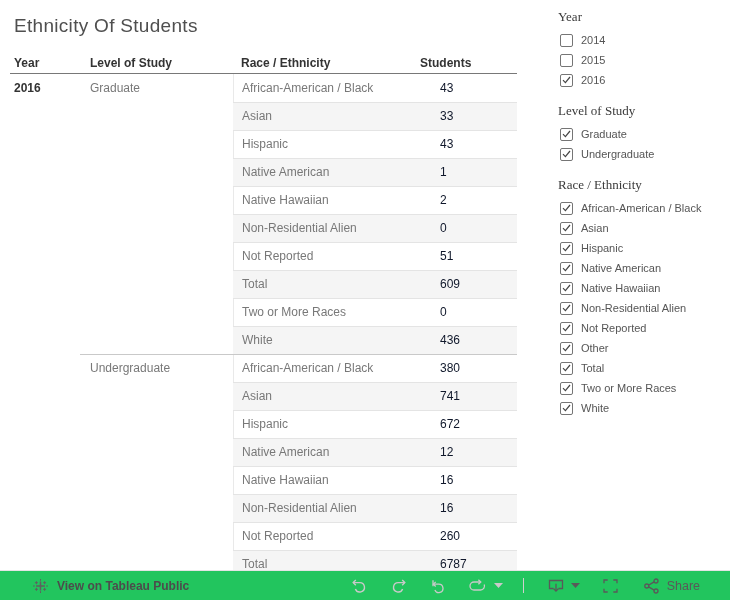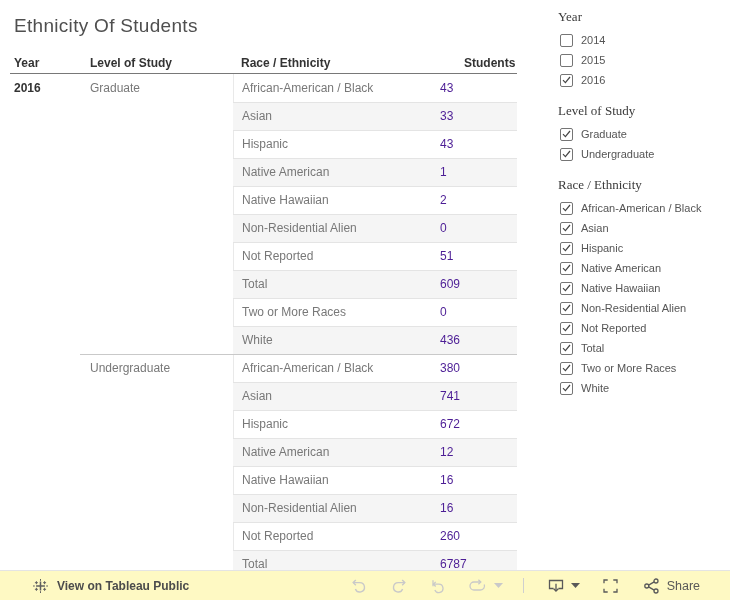--- a/index.html
+++ b/index.html
@@ -12,51 +12,51 @@
     position:absolute; left:14px; top:15px; font-size:19px; font-weight:400;
     color:#4f4f4f; letter-spacing:0.3px;
   }
   
   .table-area { position:absolute; left:10px; top:55px; width:507px; height:515px; overflow:hidden; }
   .thead { position:absolute; left:0; right:0; top:0; height:18px; border-bottom:1px solid #787878; }
   .th { position:absolute; top:0; line-height:17px; font-size:12px; font-weight:bold; color:#333333; }
   .th-year { left:4px; }
   .th-level { left:80px; }
   .th-race { left:231px; }
-  .th-students { left:454px; }
+  .th-students { left:410px; }
   .tbody { position:absolute; left:0; right:0; top:19px; height:496px; overflow:hidden; }
   .pane-divider { position:absolute; left:223px; top:0; bottom:0; width:1px; background:#e9e9e9; }
   .year-cell { position:absolute; left:4px; top:0; height:28px; line-height:28px; font-size:12px; font-weight:bold; color:#333333; }
   .level-label { position:absolute; left:80px; height:28px; line-height:28px; font-size:12px; color:#787878; }
   .data-row {
     position:absolute; left:223px; width:284px; height:28px; box-sizing:border-box;
     border-top:1px solid transparent; cursor:default;
   }
   .data-row.banded { background:#f5f5f5; }
   .data-row.bt { border-top-color:#e4e4e4; }
   .race { position:absolute; left:9px; line-height:27px; font-size:12px; color:#787878; white-space:nowrap; }
-  .students-val { position:absolute; left:207px; line-height:27px; font-size:12px; color:#4c1d95; }
+  .students-val { position:absolute; left:207px; line-height:27px; font-size:12px; color:#0f172a; }
   .section-divider { position:absolute; left:70px; right:0; height:1px; background:#c9c9c9; }
   
   .filters { position:absolute; left:558px; top:10px; width:186px; }
   .filter-section { margin-bottom:14px; }
   .filter-title {
     font-family:"Liberation Serif", serif; font-size:13px; color:#3a3a3a;
     line-height:14px; margin:0 0 6px 0;
   }
   .filter-option { height:20px; display:flex; align-items:center; padding-left:2px; cursor:pointer; }
   .checkbox {
     width:13px; height:13px; box-sizing:border-box; border:1px solid #757575; border-radius:2px;
     background:#fff; margin-right:8px; display:flex; align-items:center; justify-content:center;
     flex:0 0 13px;
   }
   .filter-option .lbl { font-size:11px; color:#555555; white-space:nowrap; }
   
   .toolbar {
-    position:absolute; left:0; right:0; bottom:0; height:29px; background:#fef9c3;
+    position:absolute; left:0; right:0; bottom:0; height:29px; background:#22c55e;
     border-top:1px solid #e4e4e4; display:flex; align-items:center;
   }
   .toolbar-left { display:flex; align-items:center; margin-left:33px; cursor:pointer; }
   .tableau-logo { color:#5f5f5f; display:flex; margin-right:9px; }
   .view-label { font-size:12px; font-weight:bold; color:#4c4c4c; }
   .toolbar-right { position:absolute; right:30px; top:0; height:100%; display:flex; align-items:center; }
   .tb-btn { display:flex; align-items:center; cursor:pointer; }
   .tb-btn svg { display:block; }
   .dis { color:#c9c9c9; }
   .act { color:#595959; }
@@ -256,20 +256,28 @@
             </svg>
           </span>
           <span class="lbl">Not Reported</span>
         </div>
         <div class="filter-option">
           <span class="checkbox">
             <svg width="9" height="8" viewBox="0 0 9 8" fill="none">
               <path d="M1 4.2 3.4 6.6 8 1" stroke="#454545" stroke-width="1.2"></path>
             </svg>
           </span>
+          <span class="lbl">Other</span>
+        </div>
+        <div class="filter-option">
+          <span class="checkbox">
+            <svg width="9" height="8" viewBox="0 0 9 8" fill="none">
+              <path d="M1 4.2 3.4 6.6 8 1" stroke="#454545" stroke-width="1.2"></path>
+            </svg>
+          </span>
           <span class="lbl">Total</span>
         </div>
         <div class="filter-option">
           <span class="checkbox">
             <svg width="9" height="8" viewBox="0 0 9 8" fill="none">
               <path d="M1 4.2 3.4 6.6 8 1" stroke="#454545" stroke-width="1.2"></path>
             </svg>
           </span>
           <span class="lbl">Two or More Races</span>
         </div>

